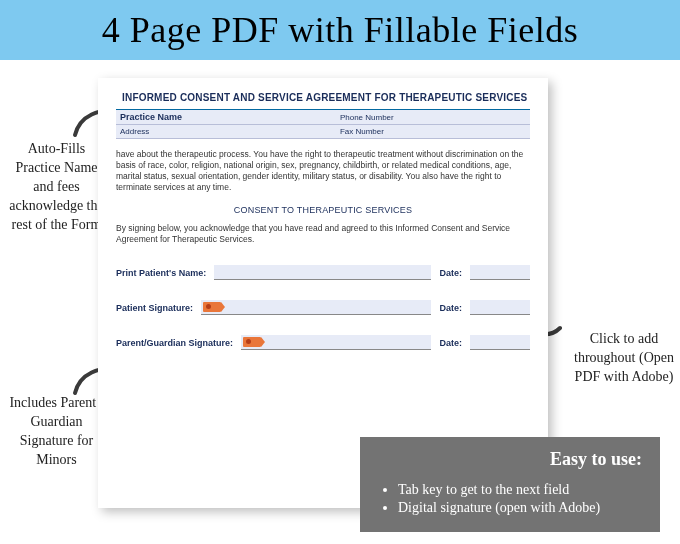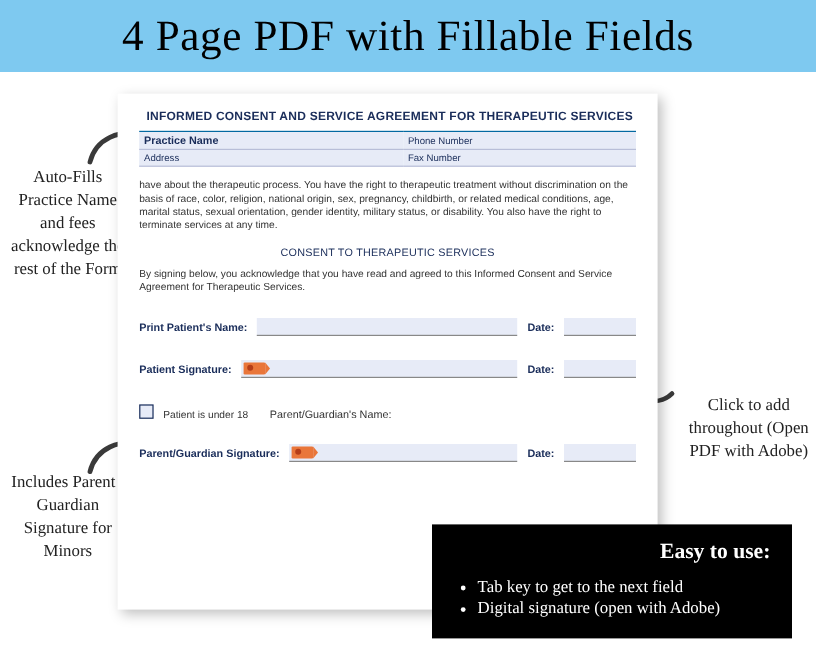--- a/index.html
+++ b/index.html
@@ -172,21 +172,21 @@
     color: #333;
     white-space: nowrap;
   }
 
   
   .easy-box {
     position: absolute;
     right: 20px;
     bottom: 12px;
     width: 300px;
-    background: #000000;
+    background: #737373;
     color: #fff;
     padding: 12px 18px 14px 18px;
     font-family: "Comic Sans MS", "Segoe Script", cursive;
     font-size: 14px;
   }
   .easy-title {
     text-align: right;
     font-size: 18px;
     font-weight: bold;
     margin-bottom: 6px;
@@ -269,26 +269,20 @@
 
   <div class="sig-row">
     <span class="lbl">Patient Signature:</span>
     <div class="fill">
       <div class="sig-flag"></div>
     </div>
     <span class="lbl">Date:</span>
     <div class="fill-sm"></div>
   </div>
 
-  <div class="minor-row">
-    <div class="chk"></div>
-    <span class="minor-lbl">Patient is under 18</span>
-    <span class="lbl" style="margin-left:10px;">Parent/Guardian's Name:</span>
-    <div class="fill"></div>
-  </div>
 
   <div class="sig-row">
     <span class="lbl">Parent/Guardian Signature:</span>
     <div class="fill">
       <div class="sig-flag"></div>
     </div>
     <span class="lbl">Date:</span>
     <div class="fill-sm"></div>
   </div>
 </div>

